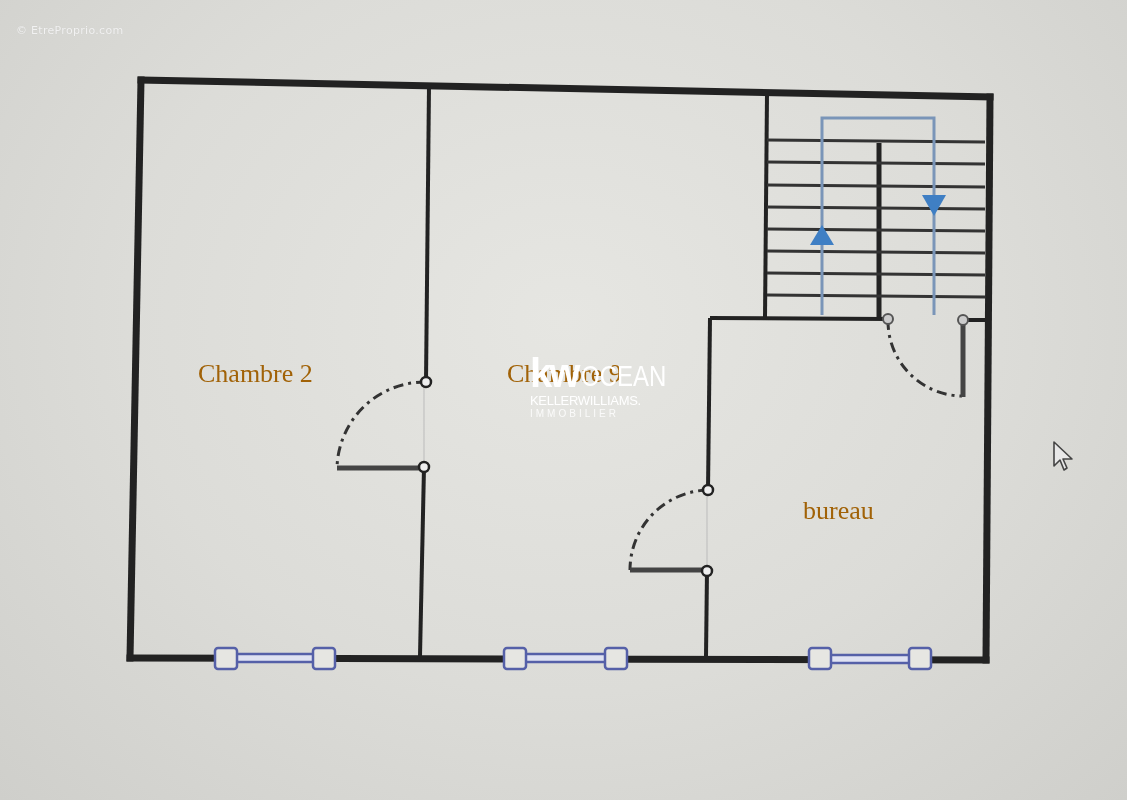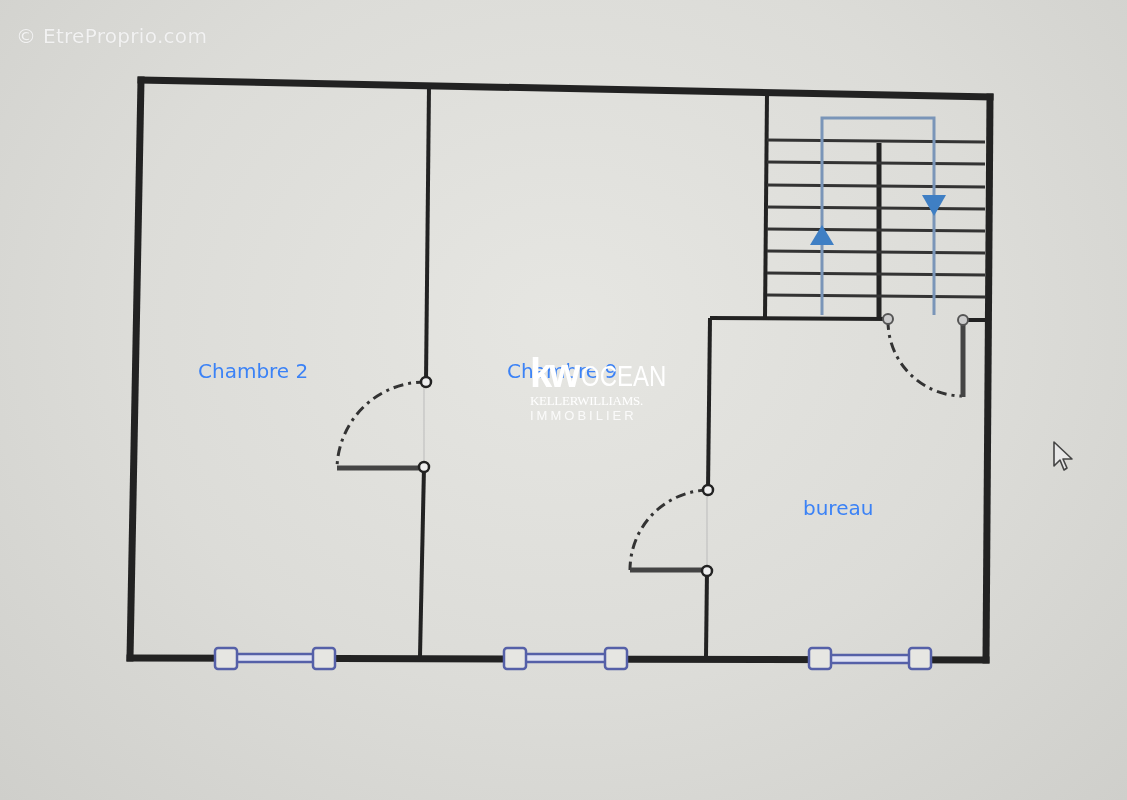--- a/index.html
+++ b/index.html
@@ -4,35 +4,35 @@
 <style>
   html, body { margin:0; padding:0; }
   body {
     width:1127px; height:800px; overflow:hidden;
     background: radial-gradient(ellipse at 50% 40%, #e6e6e2 0%, #dcdcd8 55%, #cfcfcb 100%);
     font-family: "DejaVu Sans", sans-serif;
     position:relative;
   }
   .watermark-site {
     position:absolute; left:16px; top:24px;
-    font-size:20px; color:#f2f2f2; letter-spacing:0.3px;
+    font-size:11px; color:#f2f2f2; letter-spacing:0.3px;
     text-shadow: 0 0 1px rgba(0,0,0,0.08);
   }
   svg.plan { position:absolute; left:0; top:0; }
   .room-label {
-    position:absolute; font-size:20px; color:#3b82f6; white-space:nowrap;
+    position:absolute; font-size:26px; color:#a16207; white-space:nowrap;font-family:Liberation Serif, serif;
   }
   .kw {
     position:absolute; left:491px; top:356px; color:#fff; line-height:1;margin-left:39px;
   }
   .kw-main { display:flex; align-items:flex-end; }
   .kw-mark { font-family:"Liberation Sans", sans-serif; font-size:40px; font-weight:bold; letter-spacing:-3px; line-height:34px; }
   .kw-ocean { font-family:"Liberation Sans", sans-serif; font-size:30px; line-height:28px; margin-left:4px; transform:scaleX(0.8); transform-origin:left bottom; }
-  .kw-sub { font-family:Liberation Serif, serif; font-size:13px; margin-top:4px; letter-spacing:-0.3px; }
-  .kw-sub2 { font-family:"Liberation Sans", sans-serif; font-size:13px; letter-spacing:3px; margin-top:2px; opacity:0.85; }
+  .kw-sub { font-family:Liberation Sans, sans-serif; font-size:13px; margin-top:4px; letter-spacing:-0.3px; }
+  .kw-sub2 { font-family:"Liberation Sans", sans-serif; font-size:10px; letter-spacing:3px; margin-top:2px; opacity:0.85; }
   .cursor { position:absolute; left:1052px; top:440px; }
 </style>
 </head>
 <body>
 
 <div class="watermark-site">© EtreProprio.com</div>
 
 <svg class="plan" width="1127" height="800" viewBox="0 0 1127 800">
 
   <g stroke="#222" stroke-width="7" fill="none" stroke-linecap="square">

